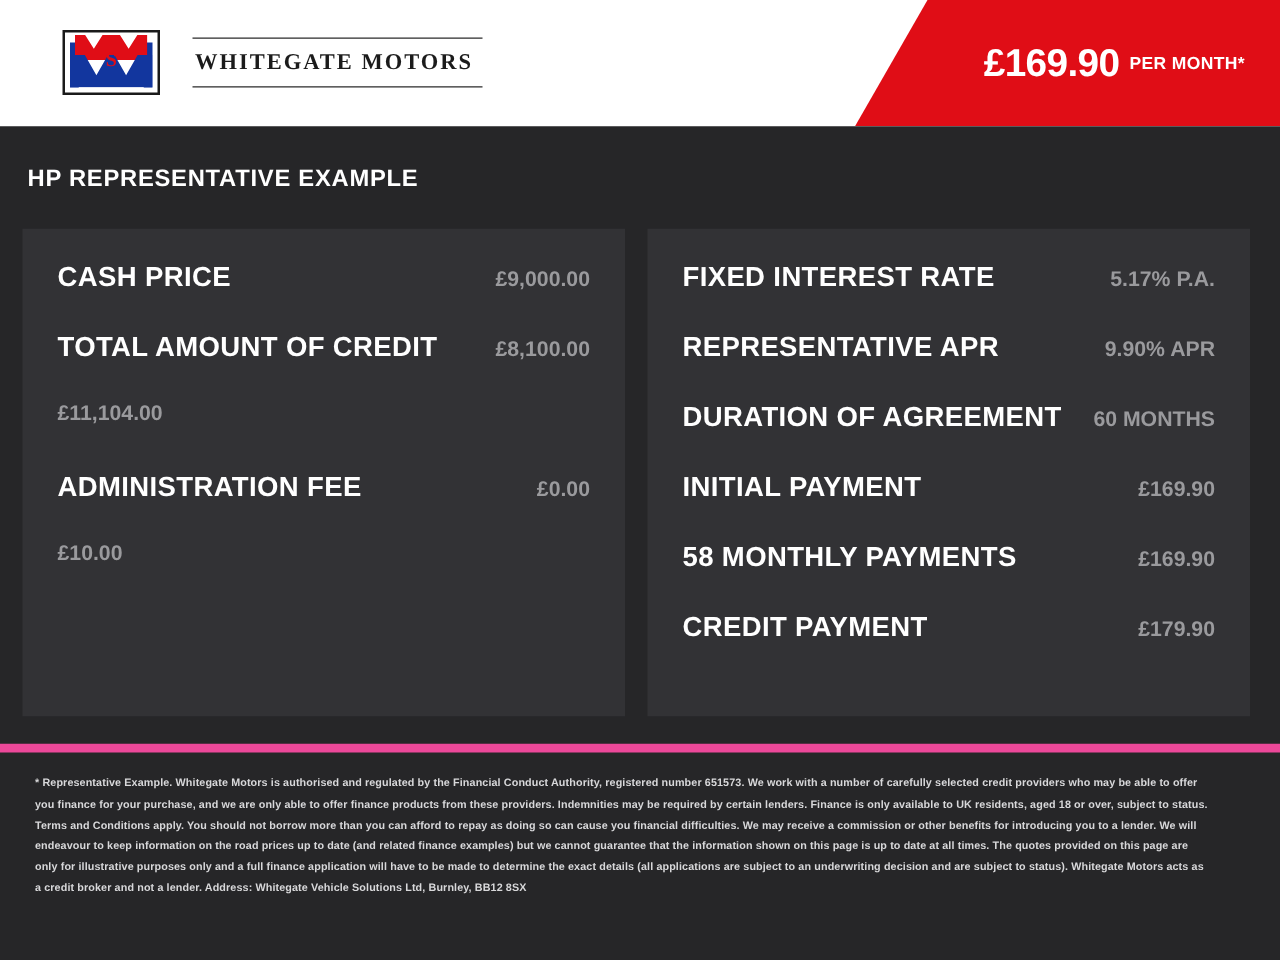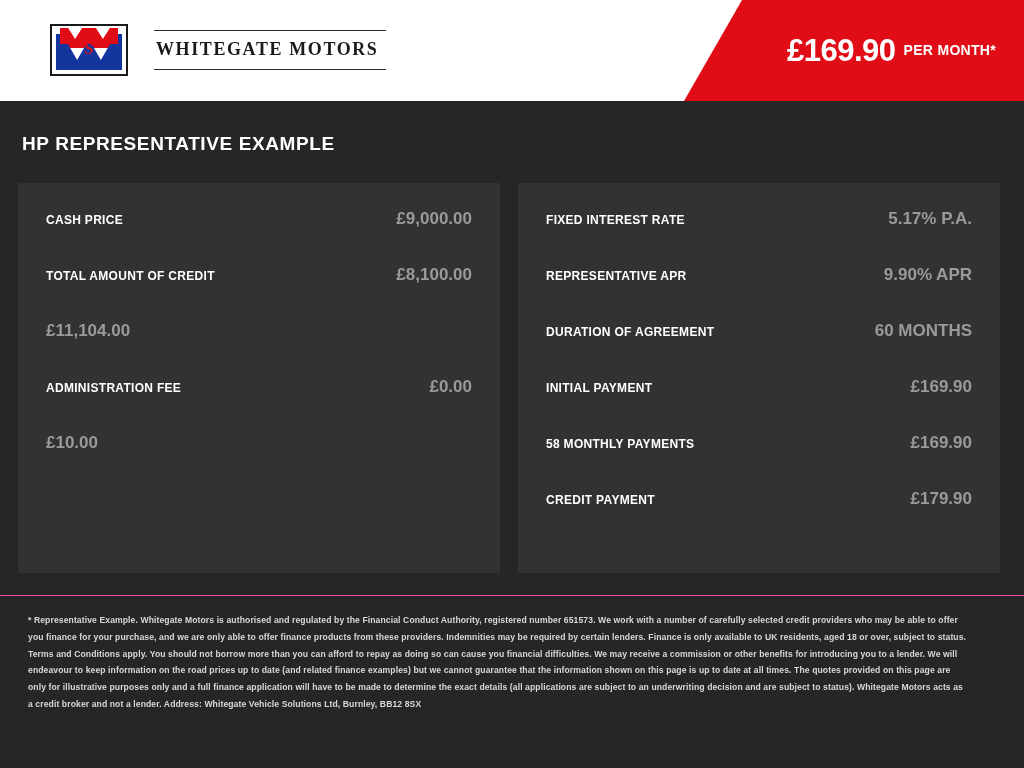--- a/index.html
+++ b/index.html
@@ -139,37 +139,37 @@
     padding: 26px 28px 28px 28px;
     min-height: 376px;
   }
   .row {
     display: flex;
     align-items: baseline;
     justify-content: space-between;
     height: 56px;
   }
   .row-label {
-    font-size: 12px;
+    font-size: 22px;
     font-weight: bold;
     letter-spacing: 0.3px;
     color: #ffffff;
     white-space: nowrap;
   }
   .row-value {
     font-size: 17px;
     font-weight: bold;
     color: #9a9a9d;
     white-space: nowrap;
   }
 
   
   .footer {
     margin-top: 22px;
-    border-top: 1px solid #ec4899;
+    border-top: 7px solid #ec4899;
     padding: 16px 28px 0 28px;
   }
   .footer p {
     font-size: 8.6px;
     line-height: 1.95;
     font-weight: bold;
     color: #d8d8da;
     max-width: 940px;
     letter-spacing: 0.1px;
   }

